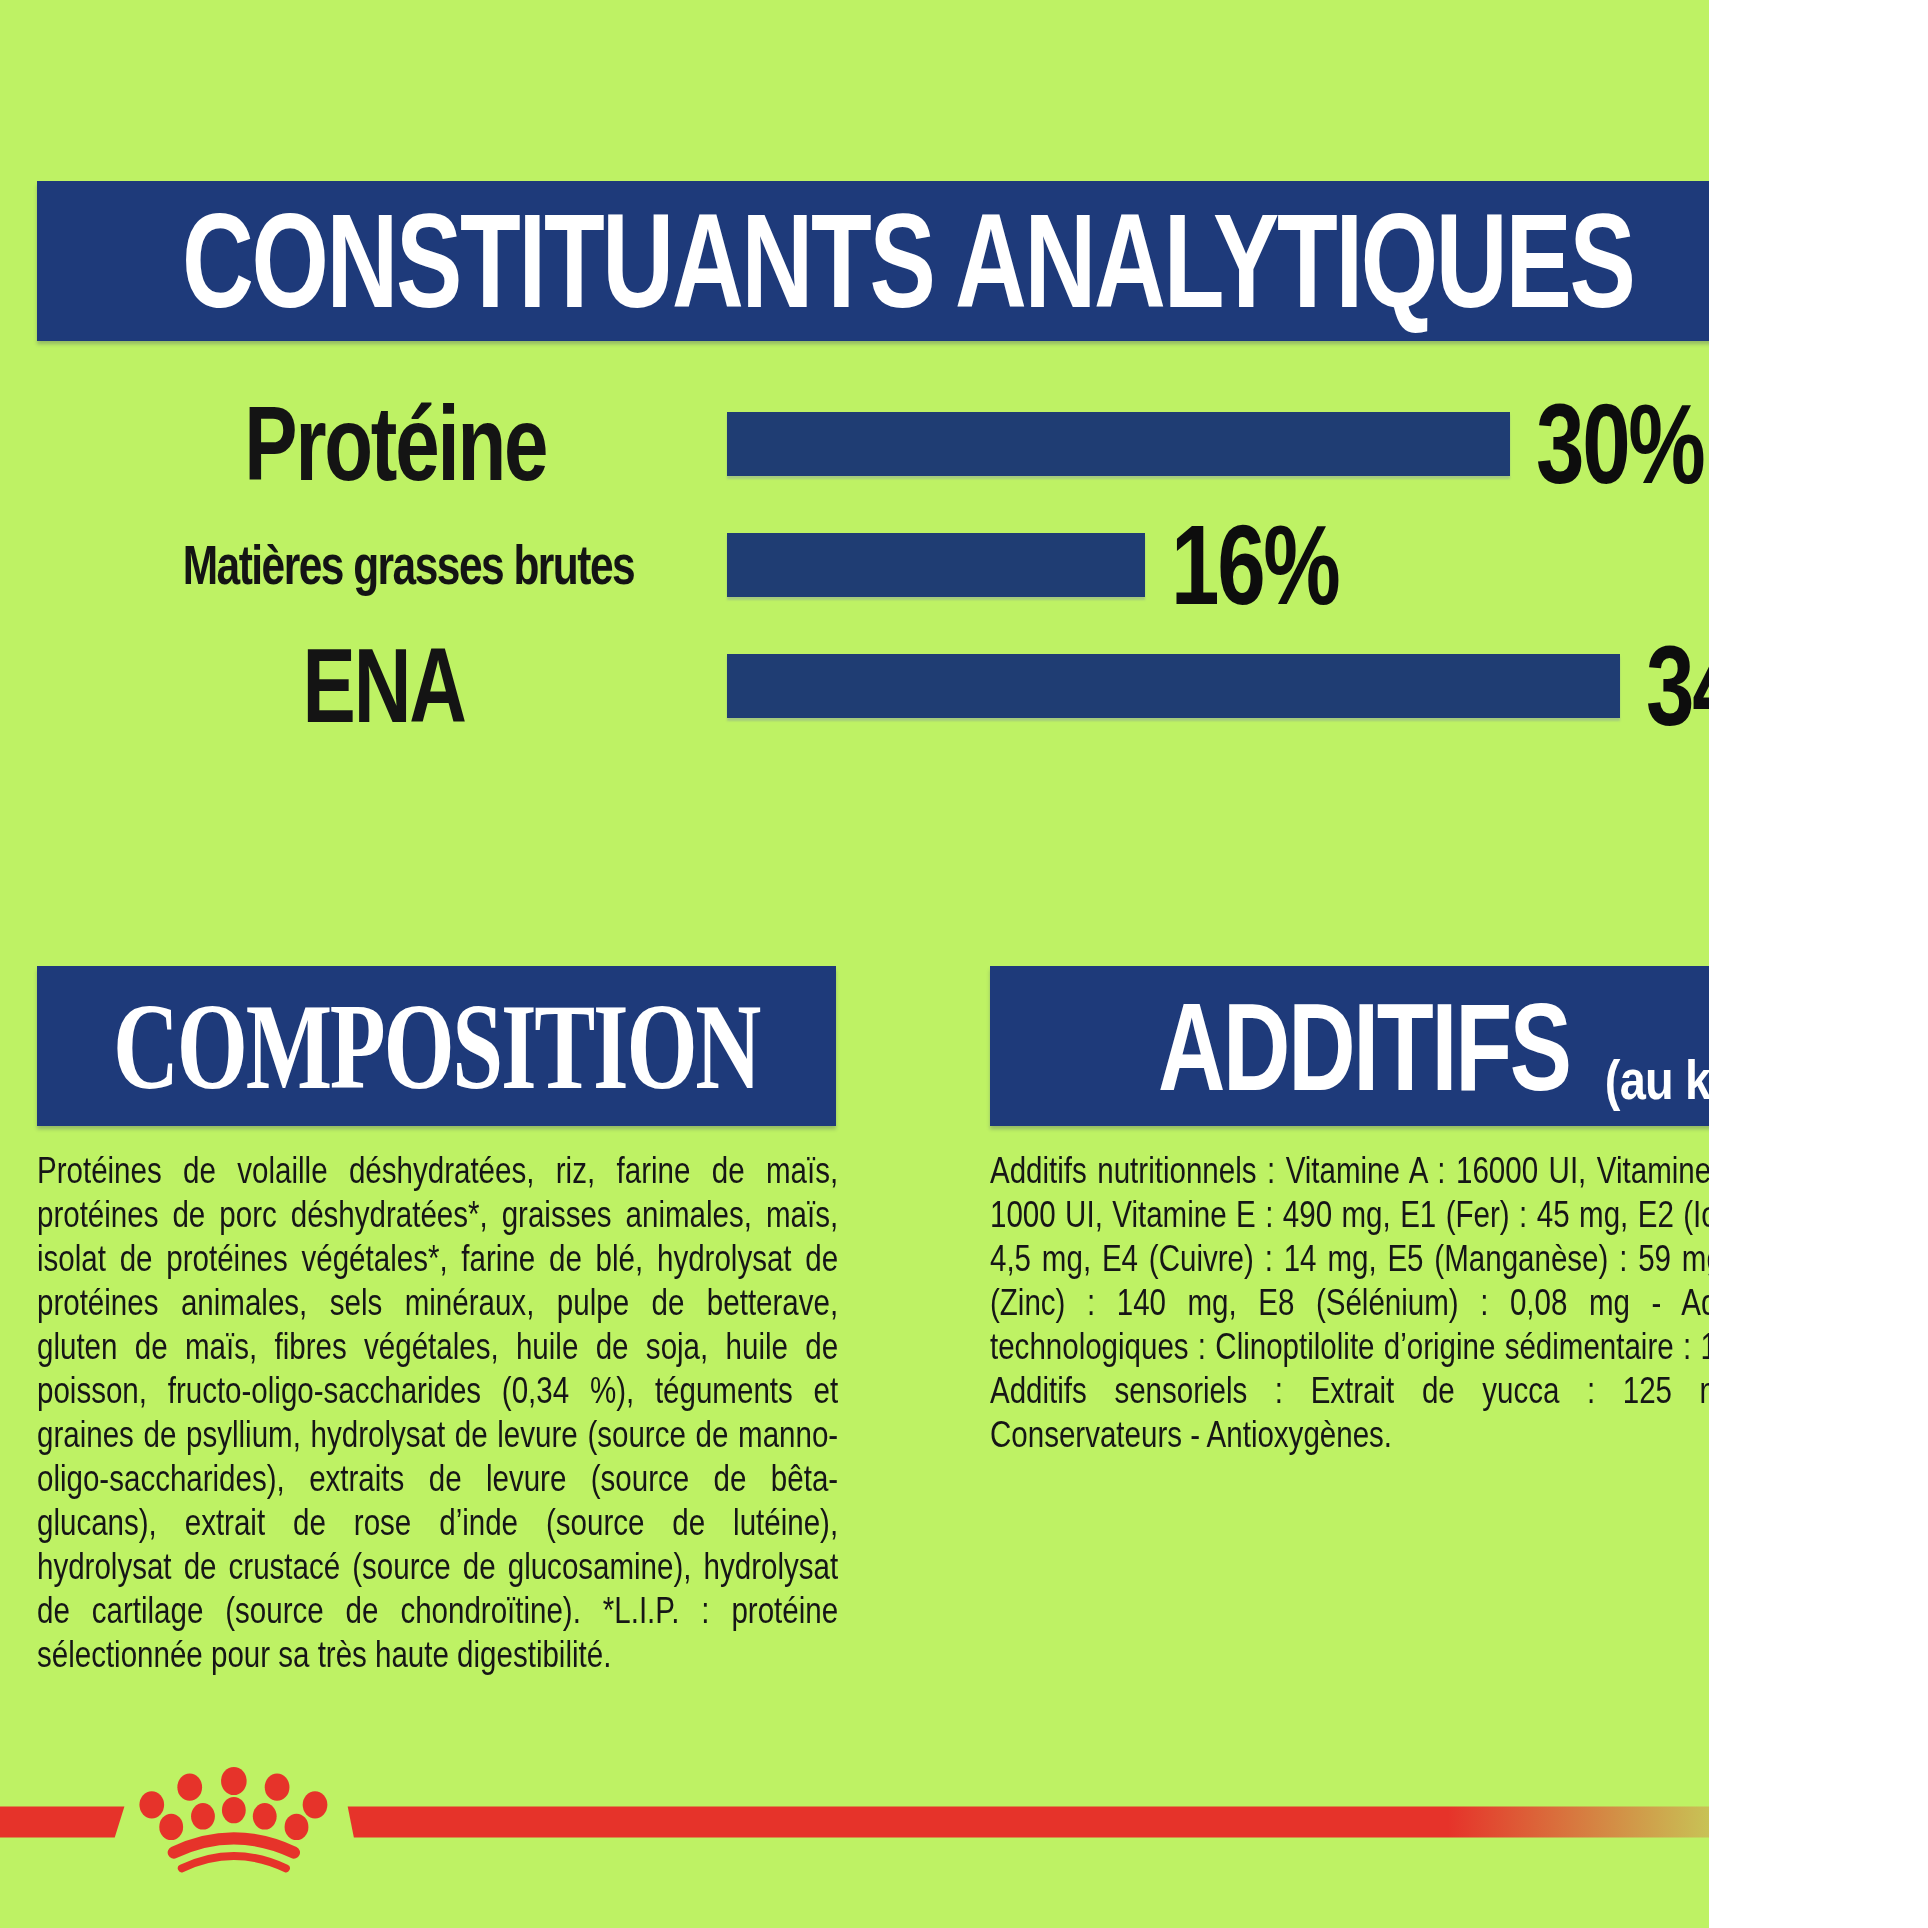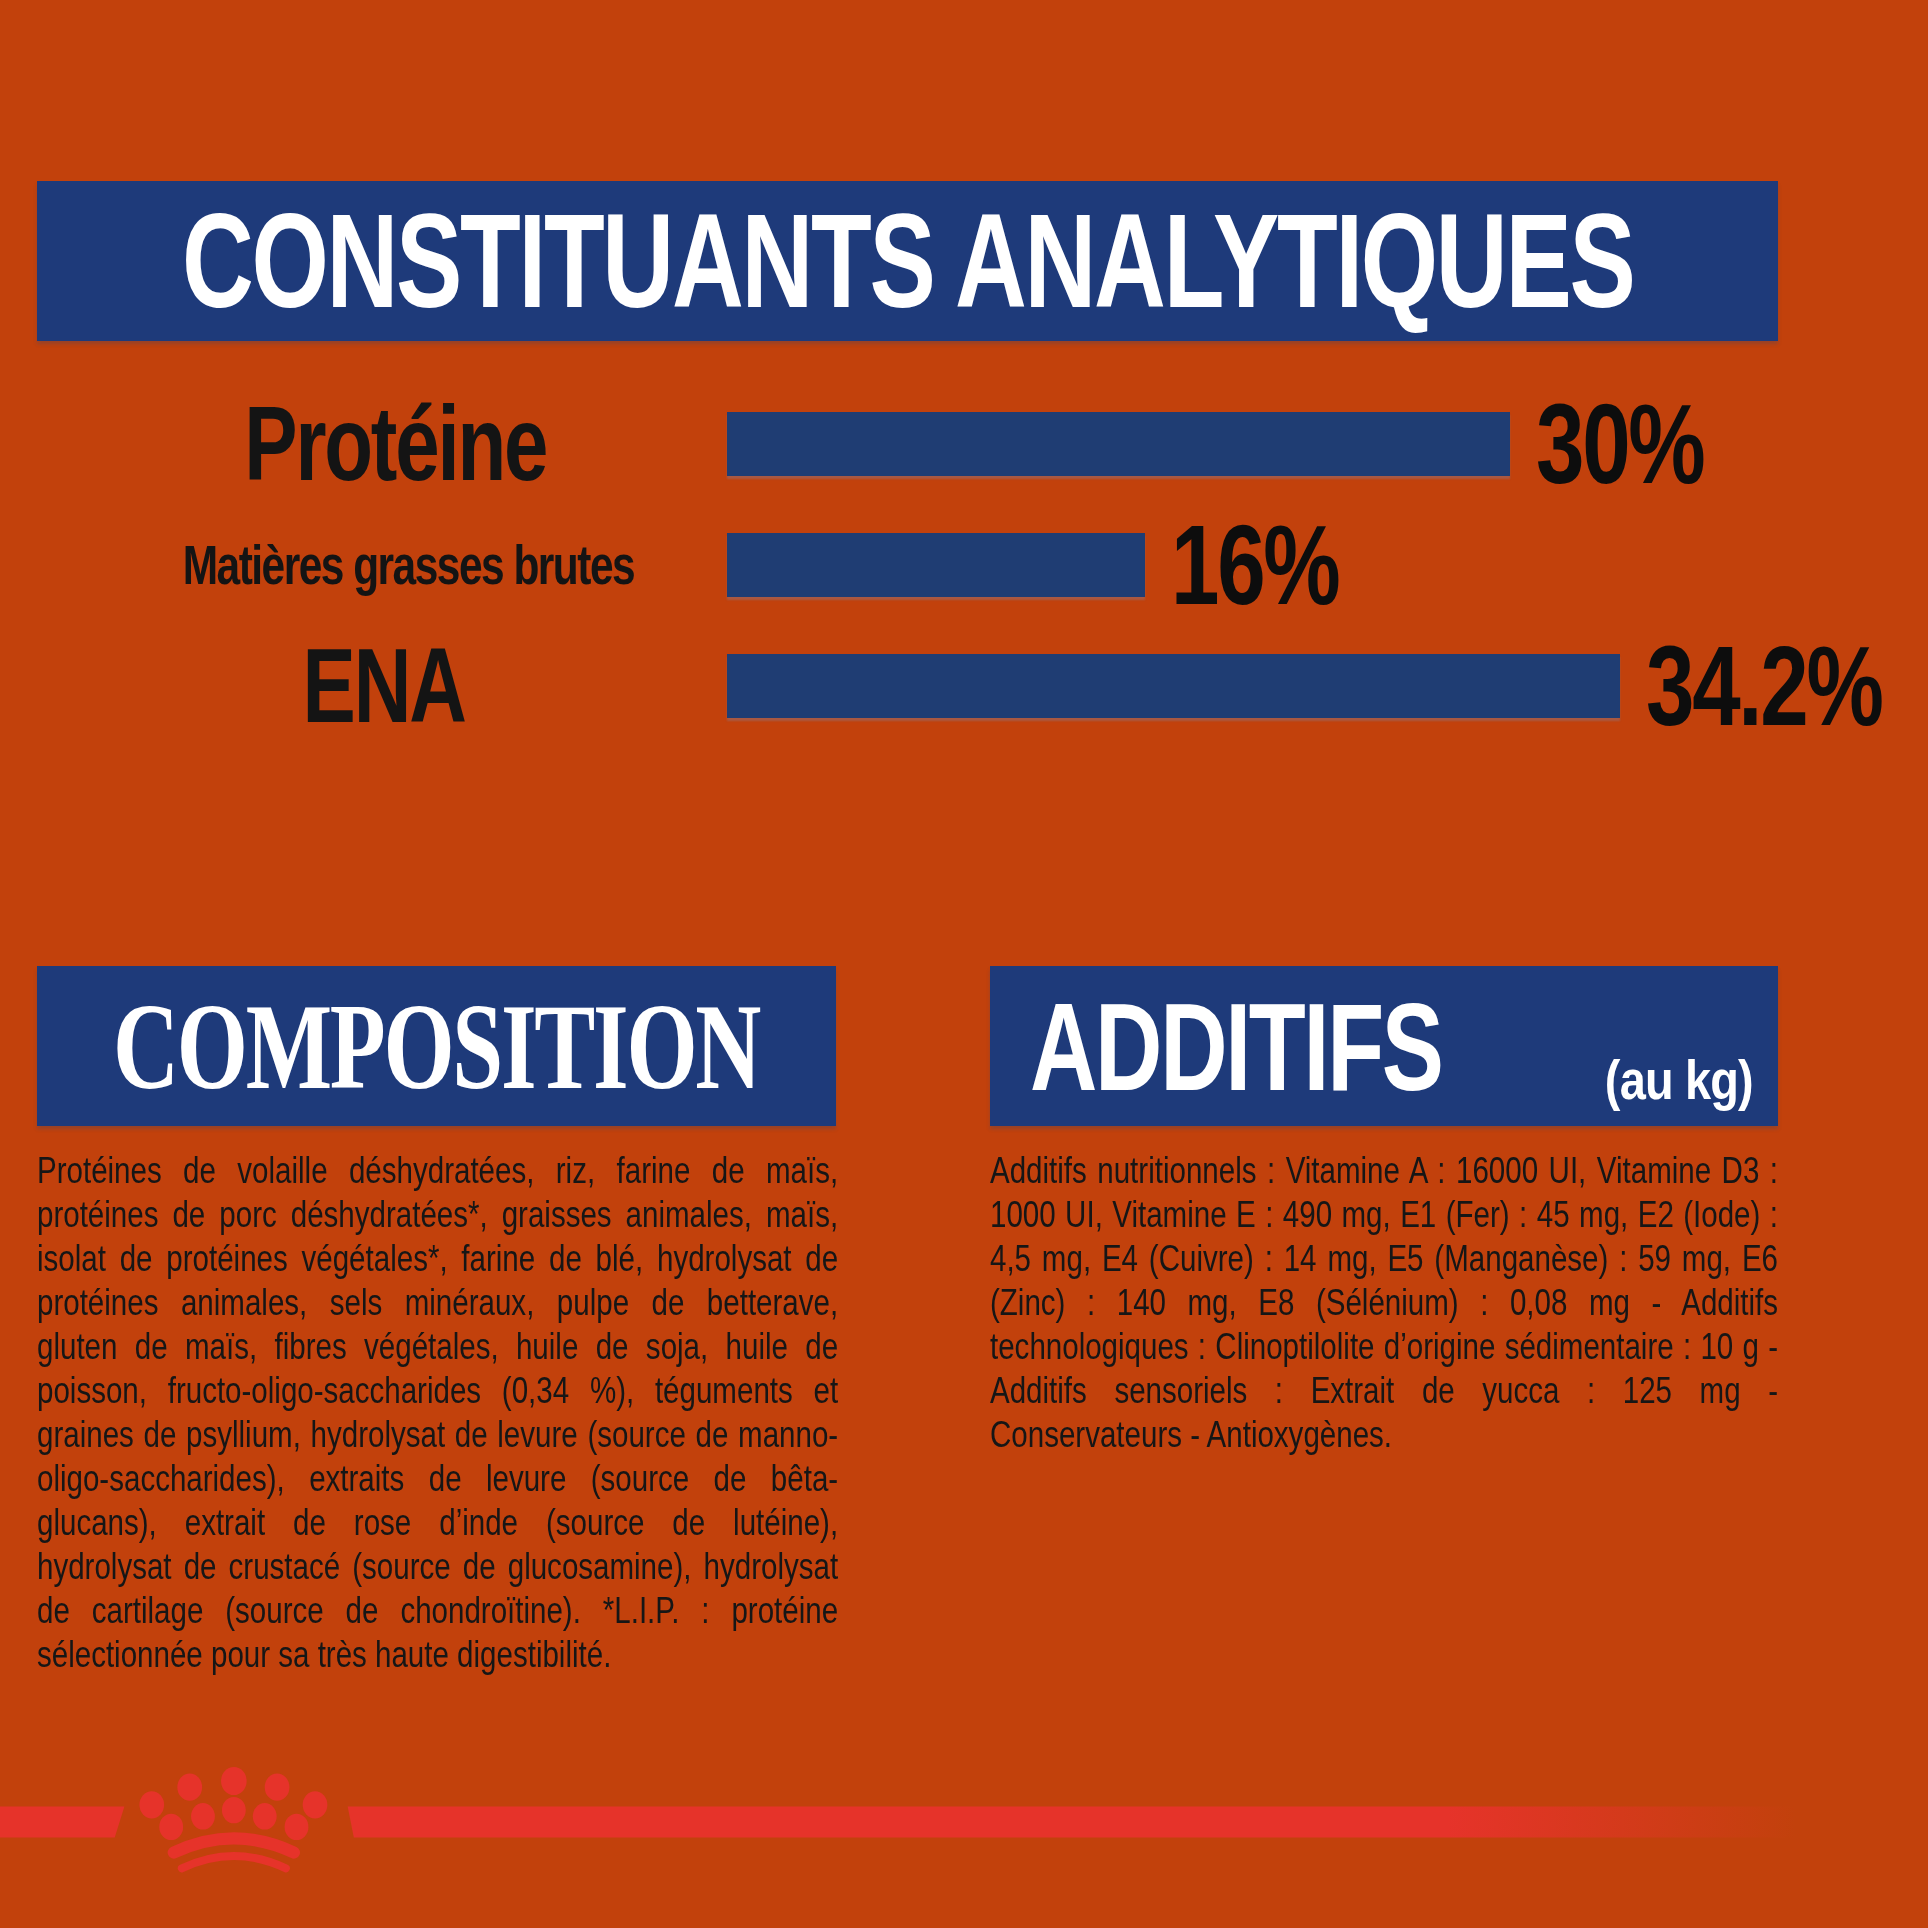--- a/index.html
+++ b/index.html
@@ -1,36 +1,36 @@
 <!DOCTYPE html>
 <html style="--band-blue: #1e3a7a; --bar-blue: #1f3d73;font-size:14px"><head>
 <meta charset="utf-8">
 <style>
   html, body { margin: 0; padding: 0; background: #ffffff; }
   .page {
     position: relative;
-    width: 1928px;
+    width: 1709px;
     height: 1929px;
-    background: #c2410c;
+    background: #bef264;
     overflow: hidden;
     font-family: "Liberation Sans", sans-serif;
     color: #1a1a1a;
   }
 
   
   .band {
     position: absolute;
     background: var(--band-blue, #1e3a7a);
     display: flex;
     align-items: center;
     box-shadow: 0 4.4px 3.5px rgba(60, 70, 100, 0.30);
   }
   .band-top   { left: 37px;   top: 181px;  width: 1741px; height: 160px; justify-content: center; }
   .band-comp  { left: 37px;   top: 966px; width: 799px;  height: 160px; justify-content: center; font-family: Liberation Serif, serif; }
-  .band-add   { left: 990px; top: 966px; width: 788px;  height: 160px; justify-content: flex-start; padding-left: 40px; box-sizing: border-box; }
+  .band-add   { left: 990px; top: 966px; width: 788px;  height: 160px; justify-content: center; padding-left: 16px; box-sizing: border-box; }
   .band-title {
     color: #ffffff;
     font-weight: 700;
     white-space: nowrap;
     letter-spacing: -2.6px;
     display: inline-block;
     transform: scale(0.88, 1.18);
   }
   .band-top  .band-title { font-size: 113px; }
   .band-comp .band-title { font-size: 104px; }

